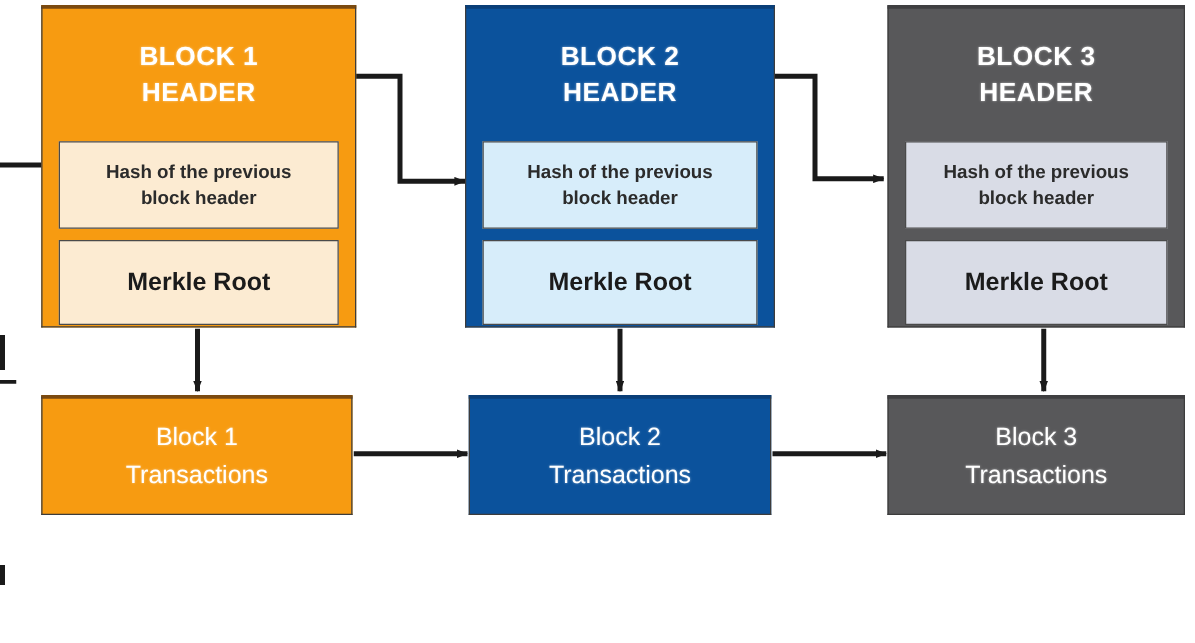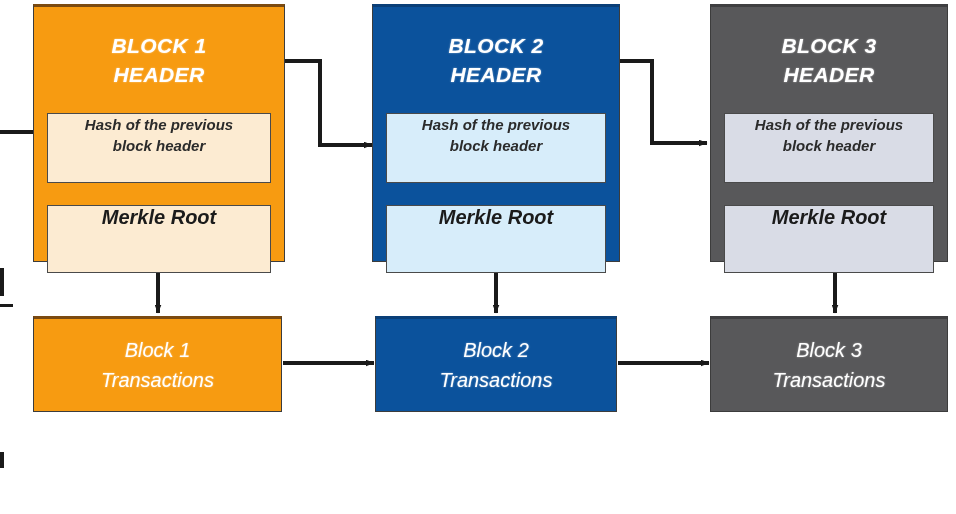--- a/index.html
+++ b/index.html
@@ -9,21 +9,20 @@
   }
   body {
     font-family: "Liberation Sans", sans-serif;
   }
   #canvas {
     position: relative;
     width: 956px;
     height: 514px;
     background: #ffffff;
     overflow: hidden;
-    font-style: italic;
   }
 
   
   .block-header {
     position: absolute;
     top: 4px;
     height: 258px;
     box-sizing: border-box;
     border: 1px solid #3c3c3c;
   }
@@ -45,25 +44,26 @@
     text-shadow: 0 0 2px rgba(255,255,255,0.55);
   }
 
   .field {
     position: absolute;
     left: 13px;
     right: 13px;
     box-sizing: border-box;
     border: 1px solid #4a4a4a;
     display: flex;
+    align-items: center;
     justify-content: center;
     text-align: center;
   }
   .field.hash   { top: 106px; height: 70px; }
-  .field.merkle { top: 198px; height: 68px; }
+  .field.merkle { top: 185px; height: 68px; }
 
   .field.f-orange { background: #FCEBD2; }
   .field.f-blue   { background: #D7EDFA; }
   .field.f-gray   { background: #D9DCE6; }
 
   .field-text-hash {
     font-size: 15px;
     font-weight: bold;
     color: #2b2b2b;
     line-height: 21px;

